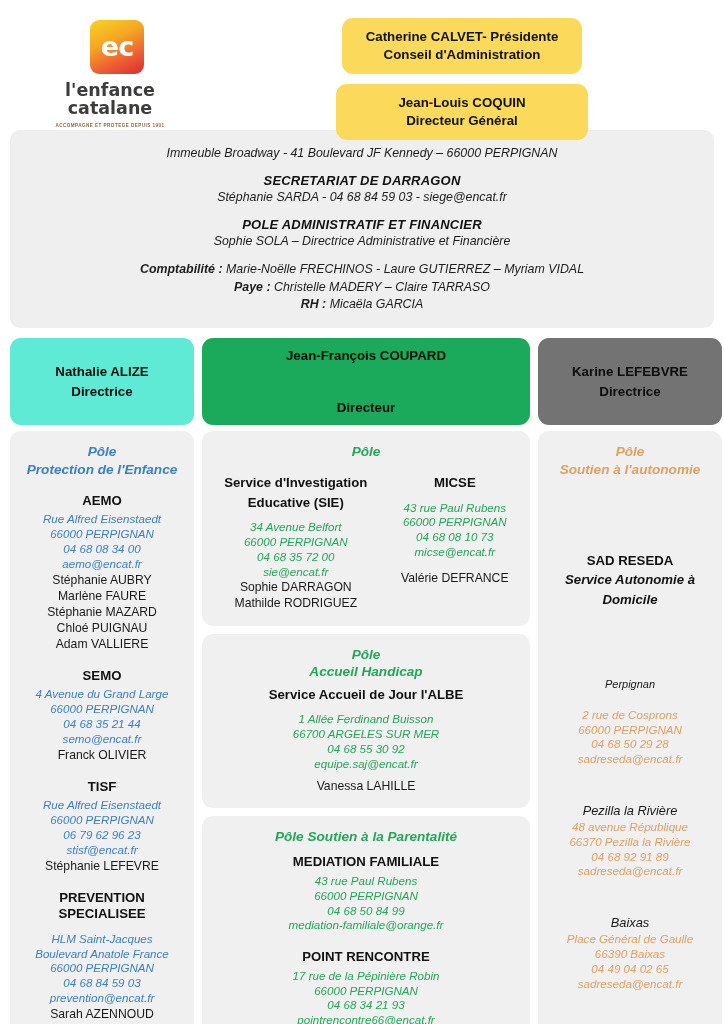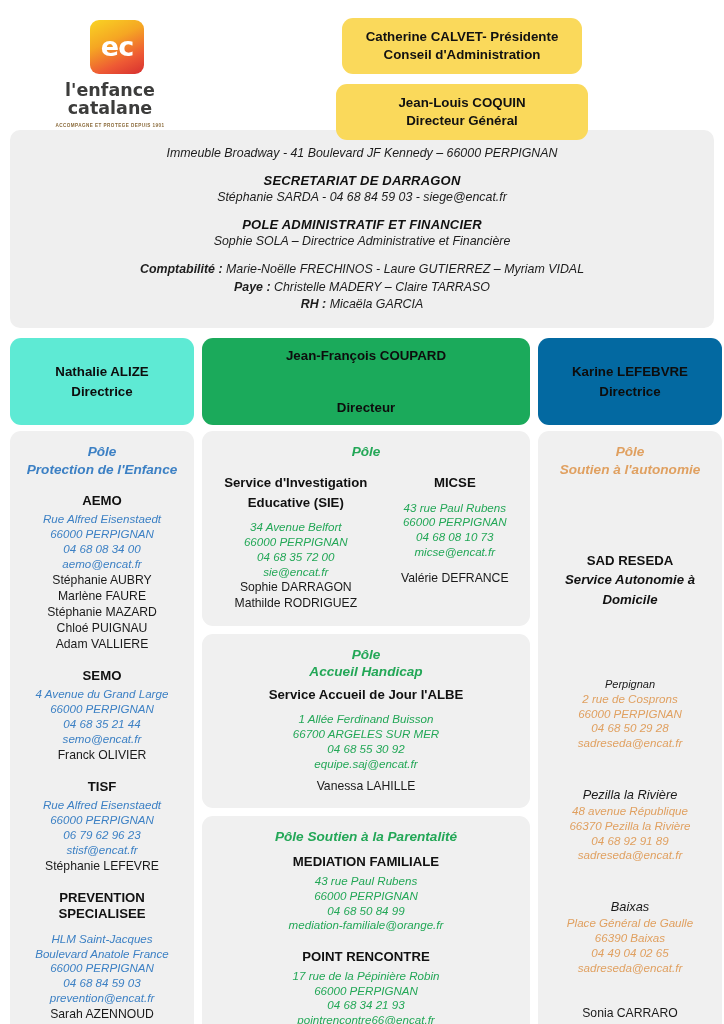--- a/index.html
+++ b/index.html
@@ -248,21 +248,21 @@
 
 <div class="dir-row">
   <div class="dir-bar col-l" style="background:#5eead4;">
     <div>Nathalie ALIZE</div>
     <div>Directrice</div>
   </div>
   <div class="dir-bar col-m" style="background:#1BAA5B;gap:33px;">
     <div>Jean-François COUPARD</div>
     <div>Directeur</div>
   </div>
-  <div class="dir-bar col-r" style="background:#0369a1;">
+  <div class="dir-bar col-r" style="background:#737373;">
     <div>Karine LEFEBVRE</div>
     <div>Directrice</div>
   </div>
 </div>
 
 <div class="cols">
 
   <div class="col col-l">
     <div class="card">
       <div class="pole-title" style="color:#3C80C4;">
@@ -430,21 +430,21 @@
       <div class="svc-name">SAD RESEDA</div>
       <div class="svc-name it">Service Autonomie à</div>
       <div class="svc-name it">Domicile</div>
 
       <div class="sp30"></div>
       <div class="sp30"></div>
       <div class="sp6"></div>
 
       <div class="blk">
         <div class="person it" style="font-size:11px;">Perpignan</div>
-        <div class="addr" style="color:#E0A060;">
+        <div class="addr" style="color:#E0A060;margin-top:16px;">
           <div>2 rue de Cosprons</div>
           <div>66000 PERPIGNAN</div>
           <div>04 68 50 29 28</div>
           <div>sadreseda@encat.fr</div>
         </div>
       </div>
 
       <div class="sp20"></div>
 
       <div class="blk">

